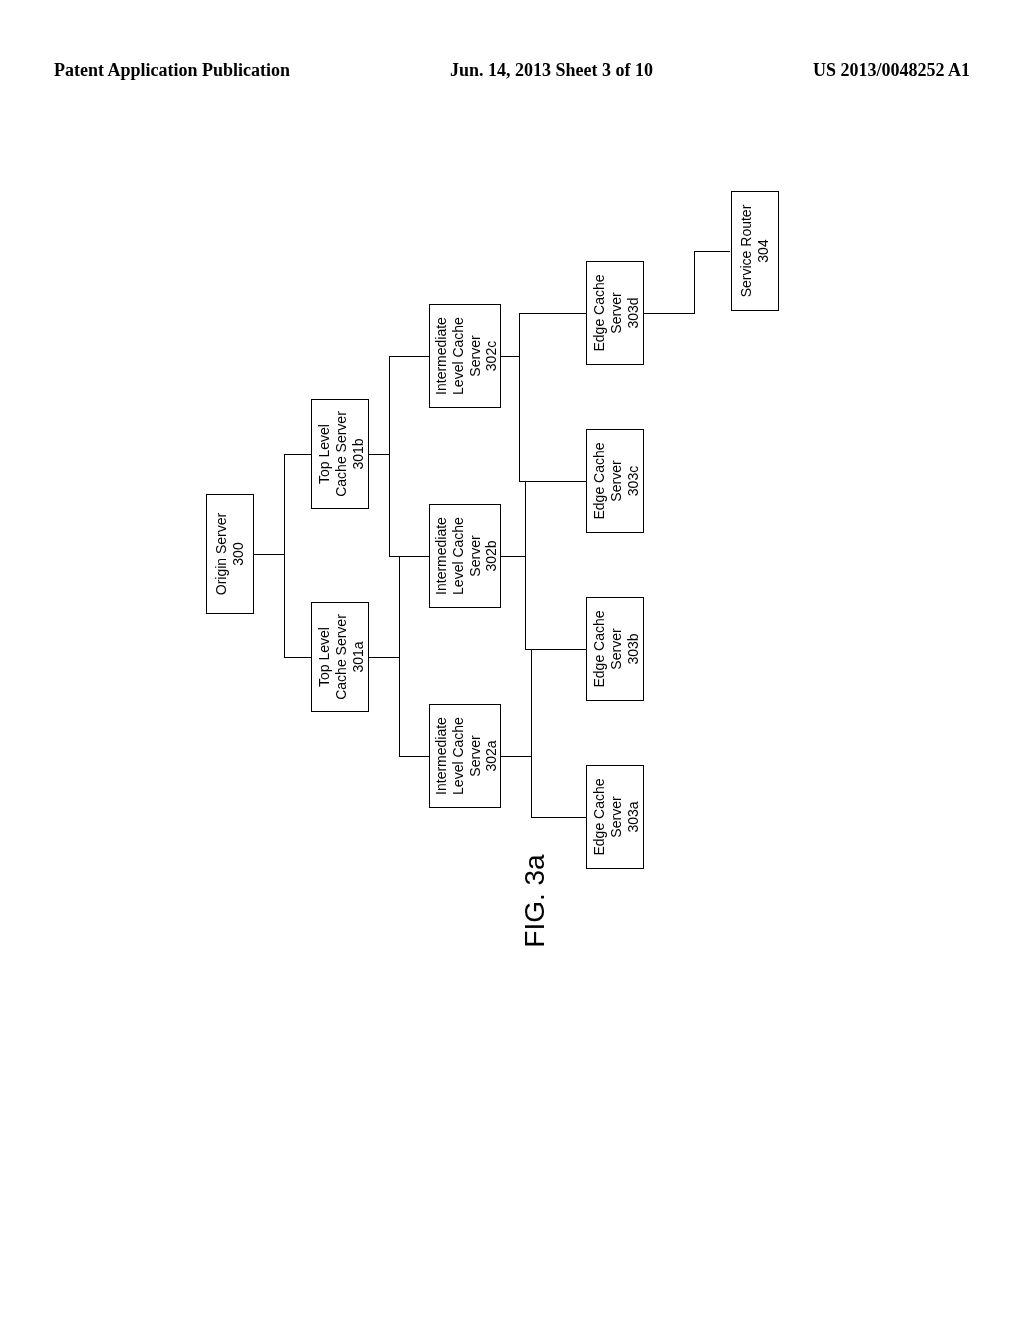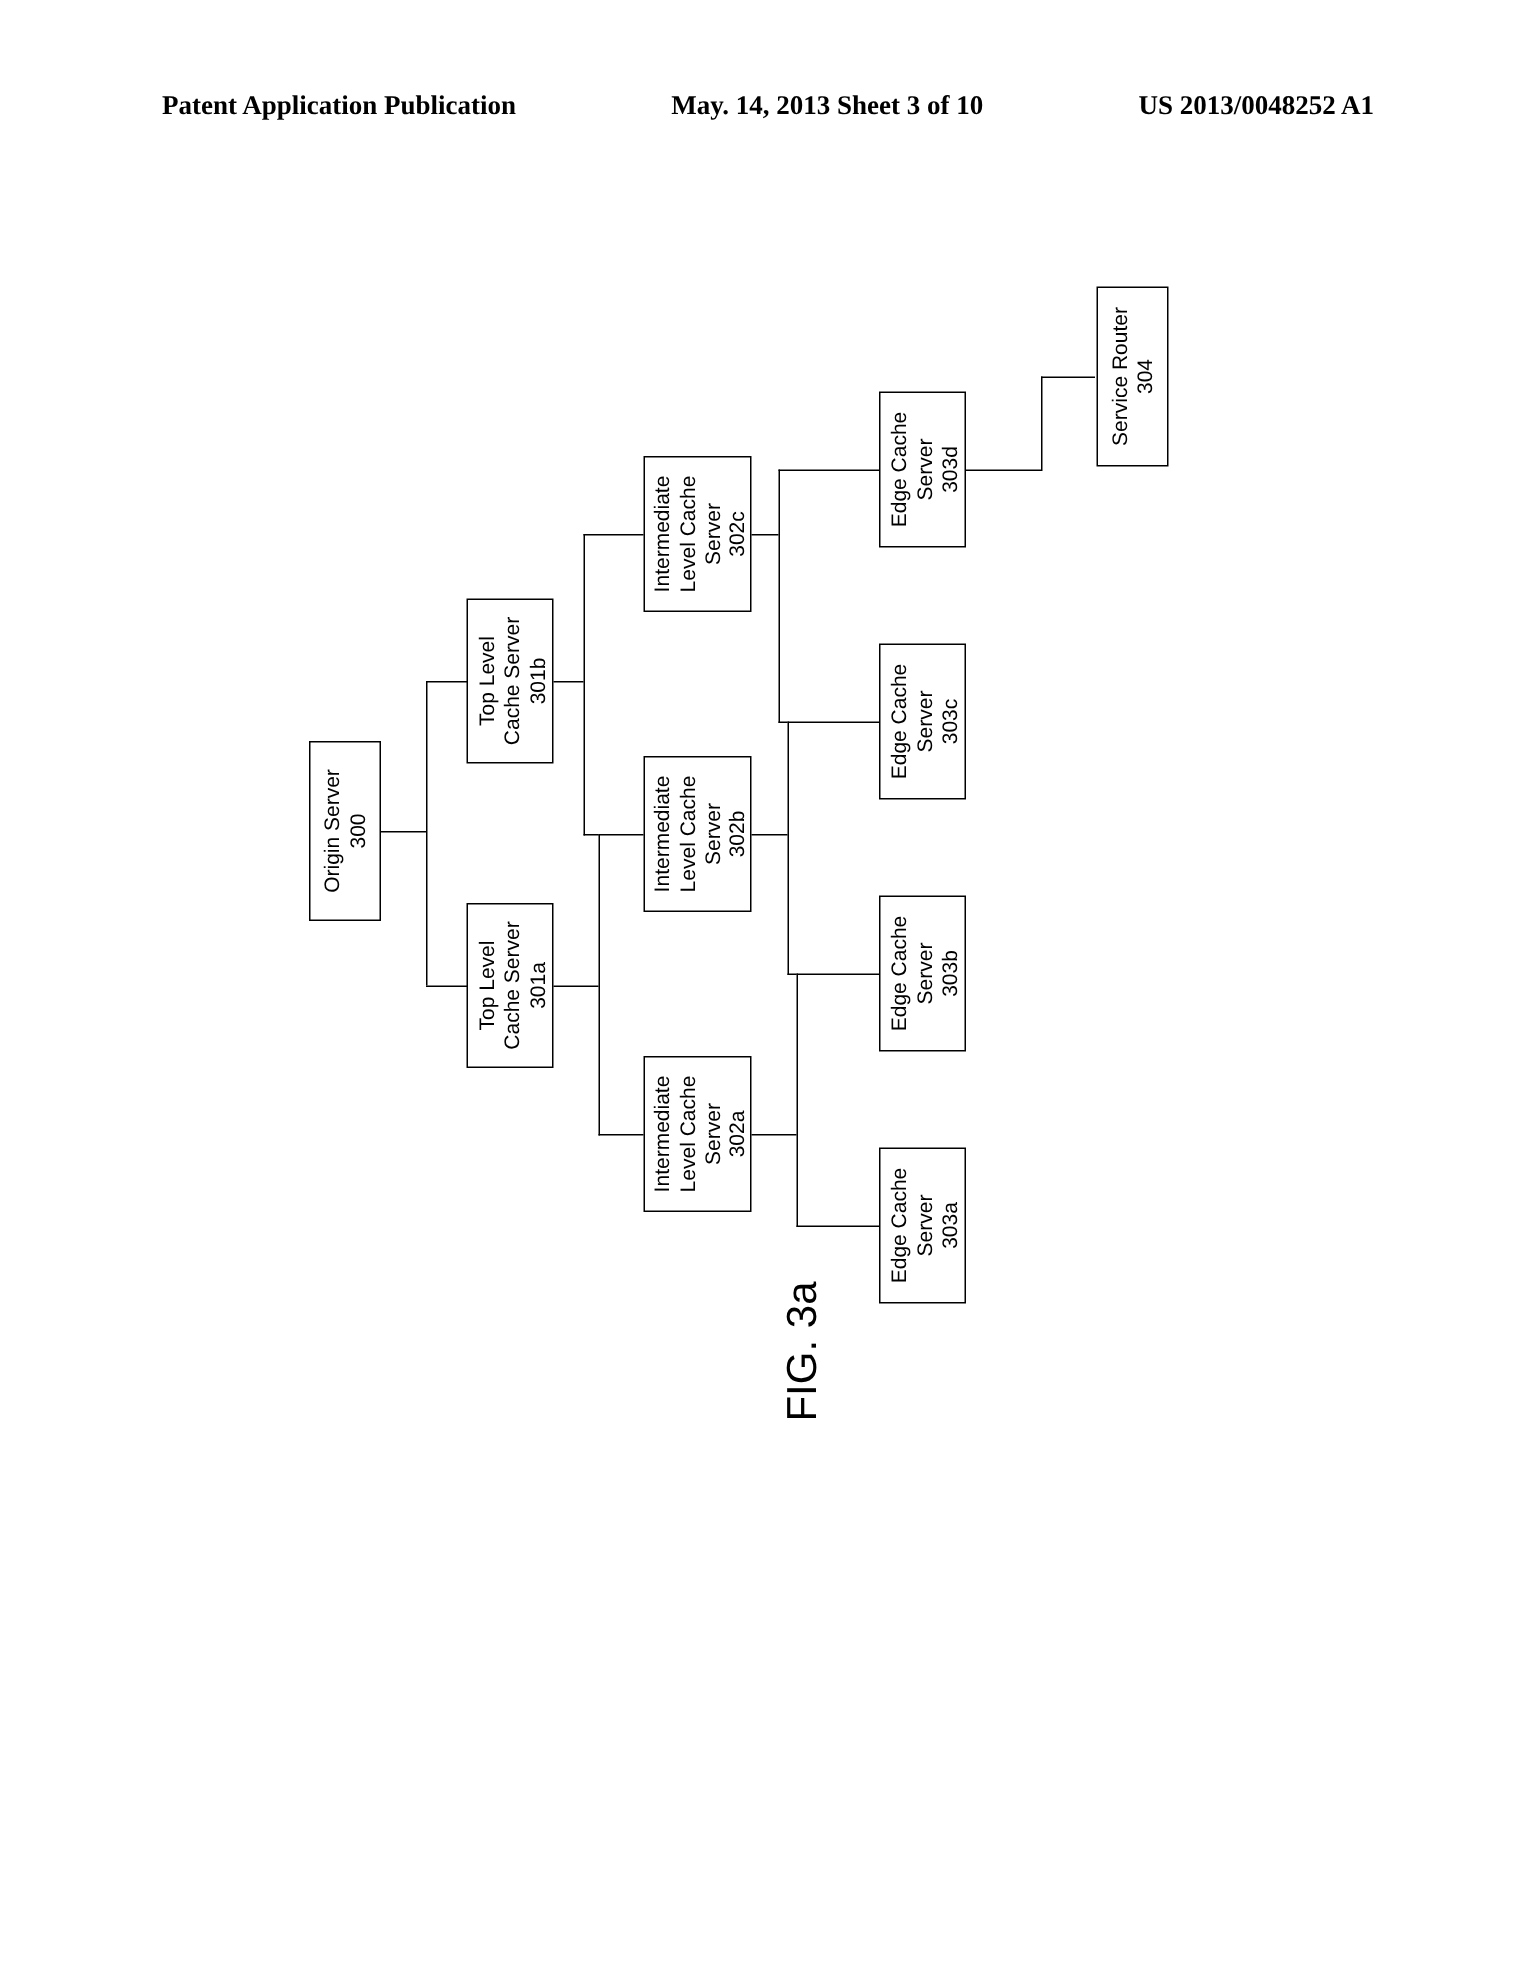--- a/index.html
+++ b/index.html
@@ -11,21 +11,21 @@
     height: 1320px;
     position: relative;
   }
   .header {
     position: absolute;
     top: 60px;
     left: 0;
     width: 100%;
     display: flex;
     justify-content: space-between;
-    padding: 0 108px;
+    padding: 0 54px;
     box-sizing: border-box;
     font-size: 18px;
     font-weight: bold;
     font-family: "Times New Roman", serif;
   }
   .diagram-area {
     position: absolute;
     top: 220px;
     left: 150px;
     width: 700px;
@@ -58,21 +58,21 @@
     position: absolute;
     font-size: 28px;
     transform: rotate(-90deg);
   }
 </style>
 </head>
 <body>
 
 <div class="header">
   <span>Patent Application Publication</span>
-  <span>May. 14, 2013  Sheet 3 of 10</span>
+  <span>Jun. 14, 2013  Sheet 3 of 10</span>
   <span>US 2013/0048252 A1</span>
 </div>
 
 <div class="diagram-area">
 
   <div class="node rotated" style="left:20px; top:310px; width:120px; height:48px; padding:6px 2px;">
     <div>Origin Server</div>
     <div>300</div>
   </div>
 

